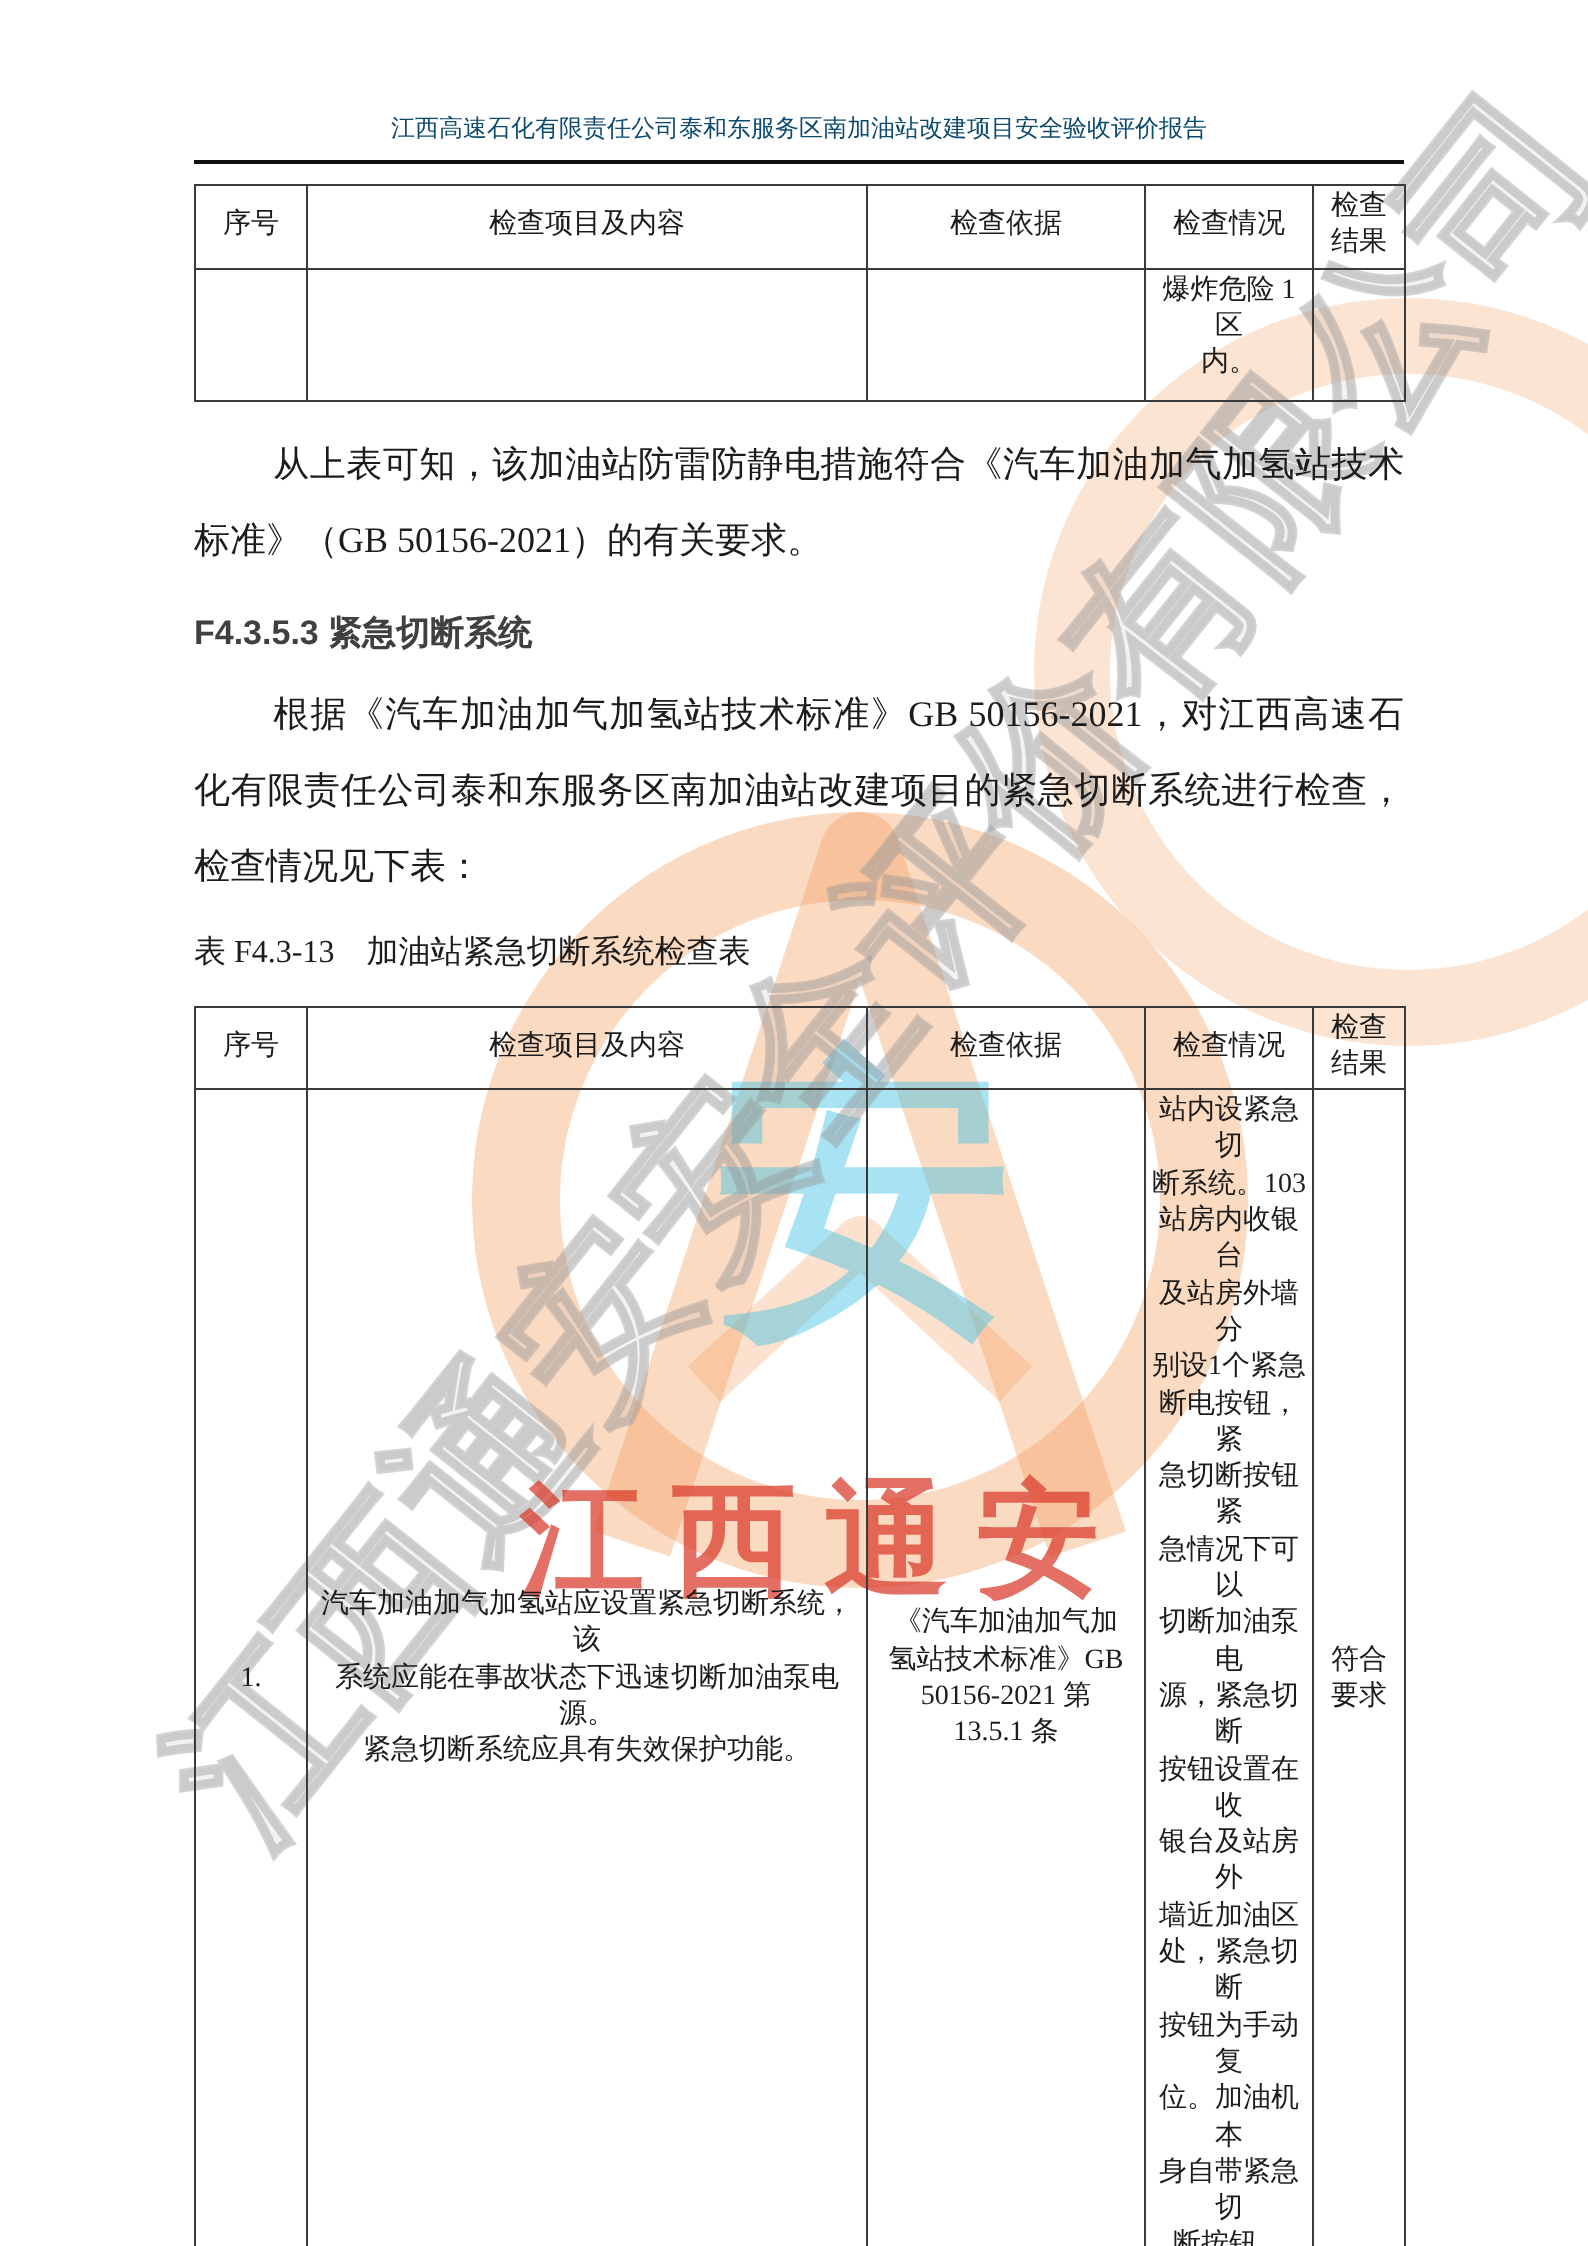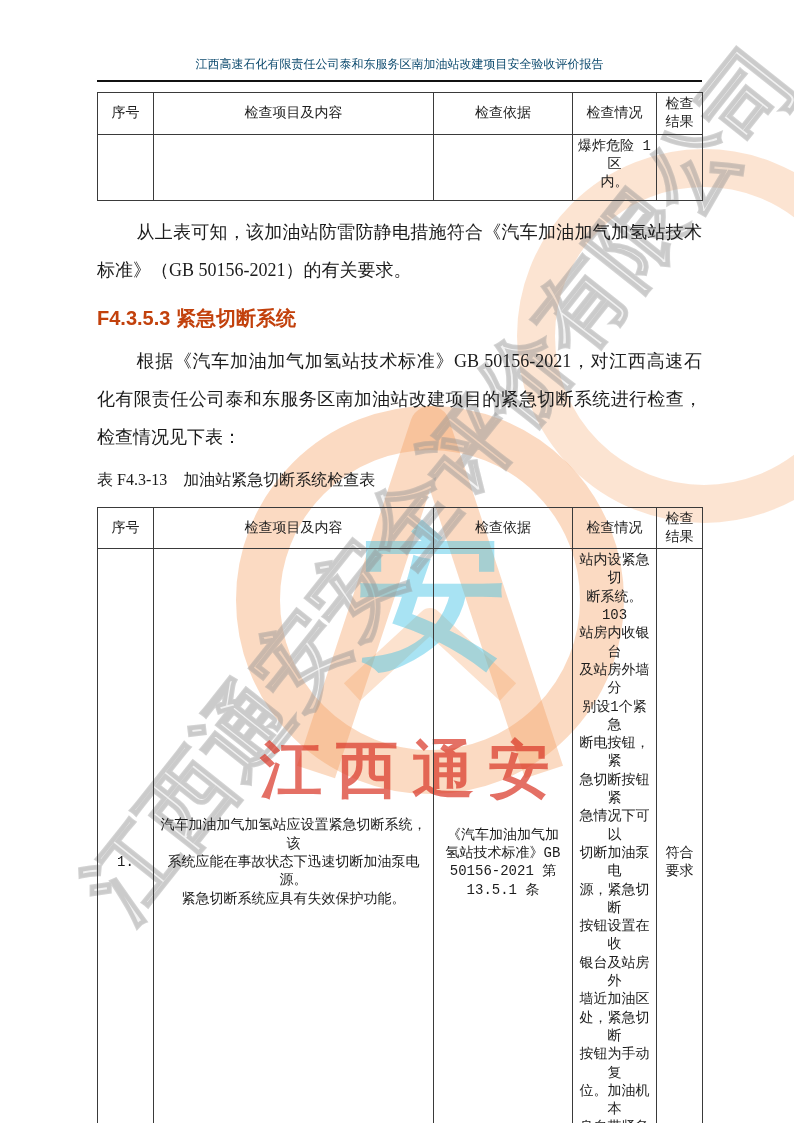--- a/index.html
+++ b/index.html
@@ -24,38 +24,38 @@
     font-family:"Liberation Sans", sans-serif; font-weight:700;
     font-size:90px; white-space:nowrap;
     color:rgba(150,150,150,0.12);
     -webkit-text-stroke:2px rgba(150,150,150,0.42);
   }
   
   .content { position:relative; z-index:1; padding:56px 92px 0 97px; }
   .doc-header { text-align:center; border-bottom:2px solid #111; padding-bottom:7px; }
   .doc-header .title { font-size:12px; color:#0c4a6e; }
 
-  table { border-collapse:collapse; table-layout:fixed; width:605px; margin-top:10px;font-family:Liberation Mono, monospace; }
+  table { border-collapse:collapse; table-layout:fixed; width:605px; margin-top:10px; }
   th, td {
     border:1px solid #3a3a3a; font-size:14px; line-height:18.3px;
     text-align:center; vertical-align:middle; white-space:pre-wrap;
     padding:2px 3px; font-weight:normal; color:#1c1c1c;
     overflow:hidden;
   }
   th { height:40px; }
   .t1-row td { height:66px; }
   .t1-row td.cell-situation { vertical-align:top;margin-top:44px; }
   .t2-r1 td { height:328px; }
   .t2-r1 td.cell-situation { vertical-align:top; }
 
   .para { font-size:18px; line-height:38px; text-indent:2.2em; margin-top:12px; text-align:justify; }
   .para2 { margin-top:10px; }
   .section-heading {
-    margin-top:16px; font-size:20px; font-weight:700;
-    font-family:"Liberation Sans", sans-serif; color:#c2410c;
+    margin-top:16px; font-size:17px; font-weight:700;
+    font-family:"Liberation Sans", sans-serif; color:#404040;
   }
   .table-caption { margin:14px 0 16px 0; text-align:left; font-size:16px; }
 </style>
 </head>
 <body>
 
 <div class="page">
 
   <div class="watermark-layer">
     <svg class="wm-svg" width="794" height="1123" viewBox="0 0 794 1123">

